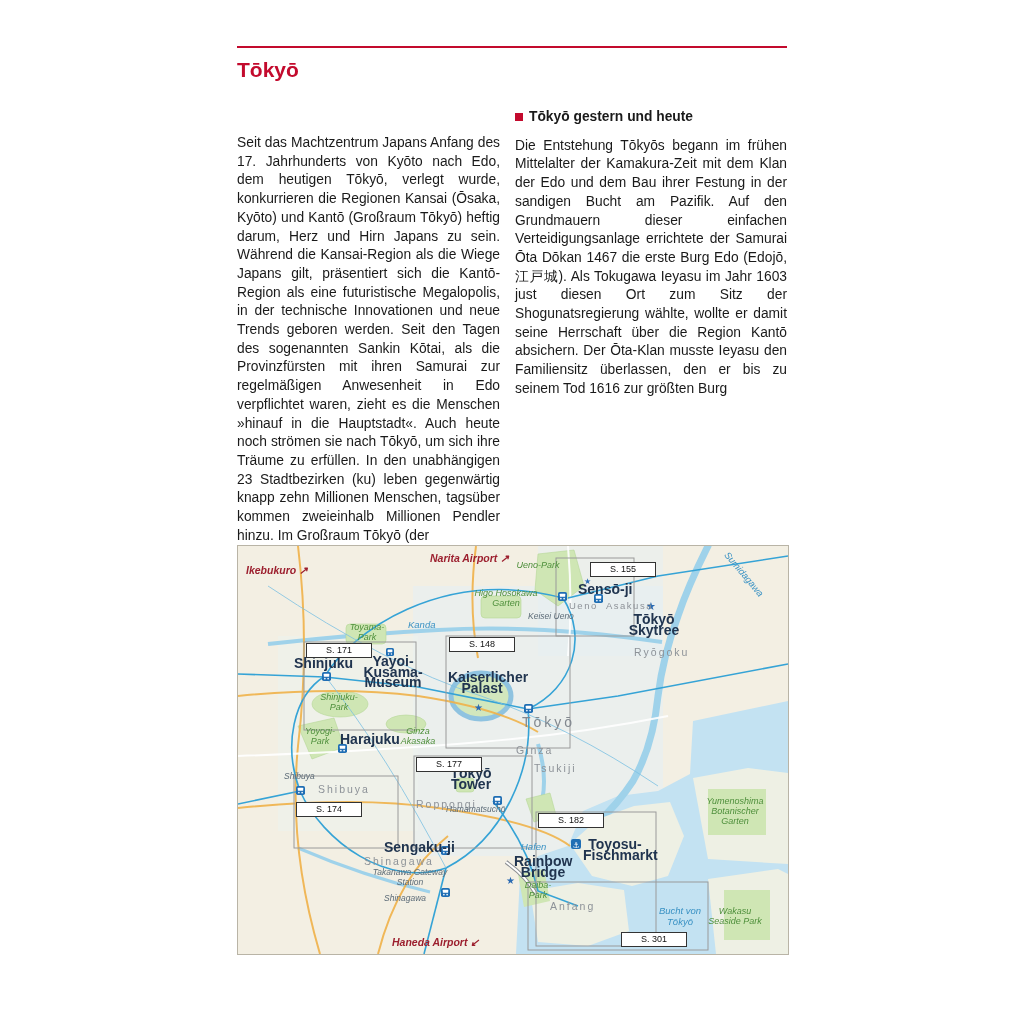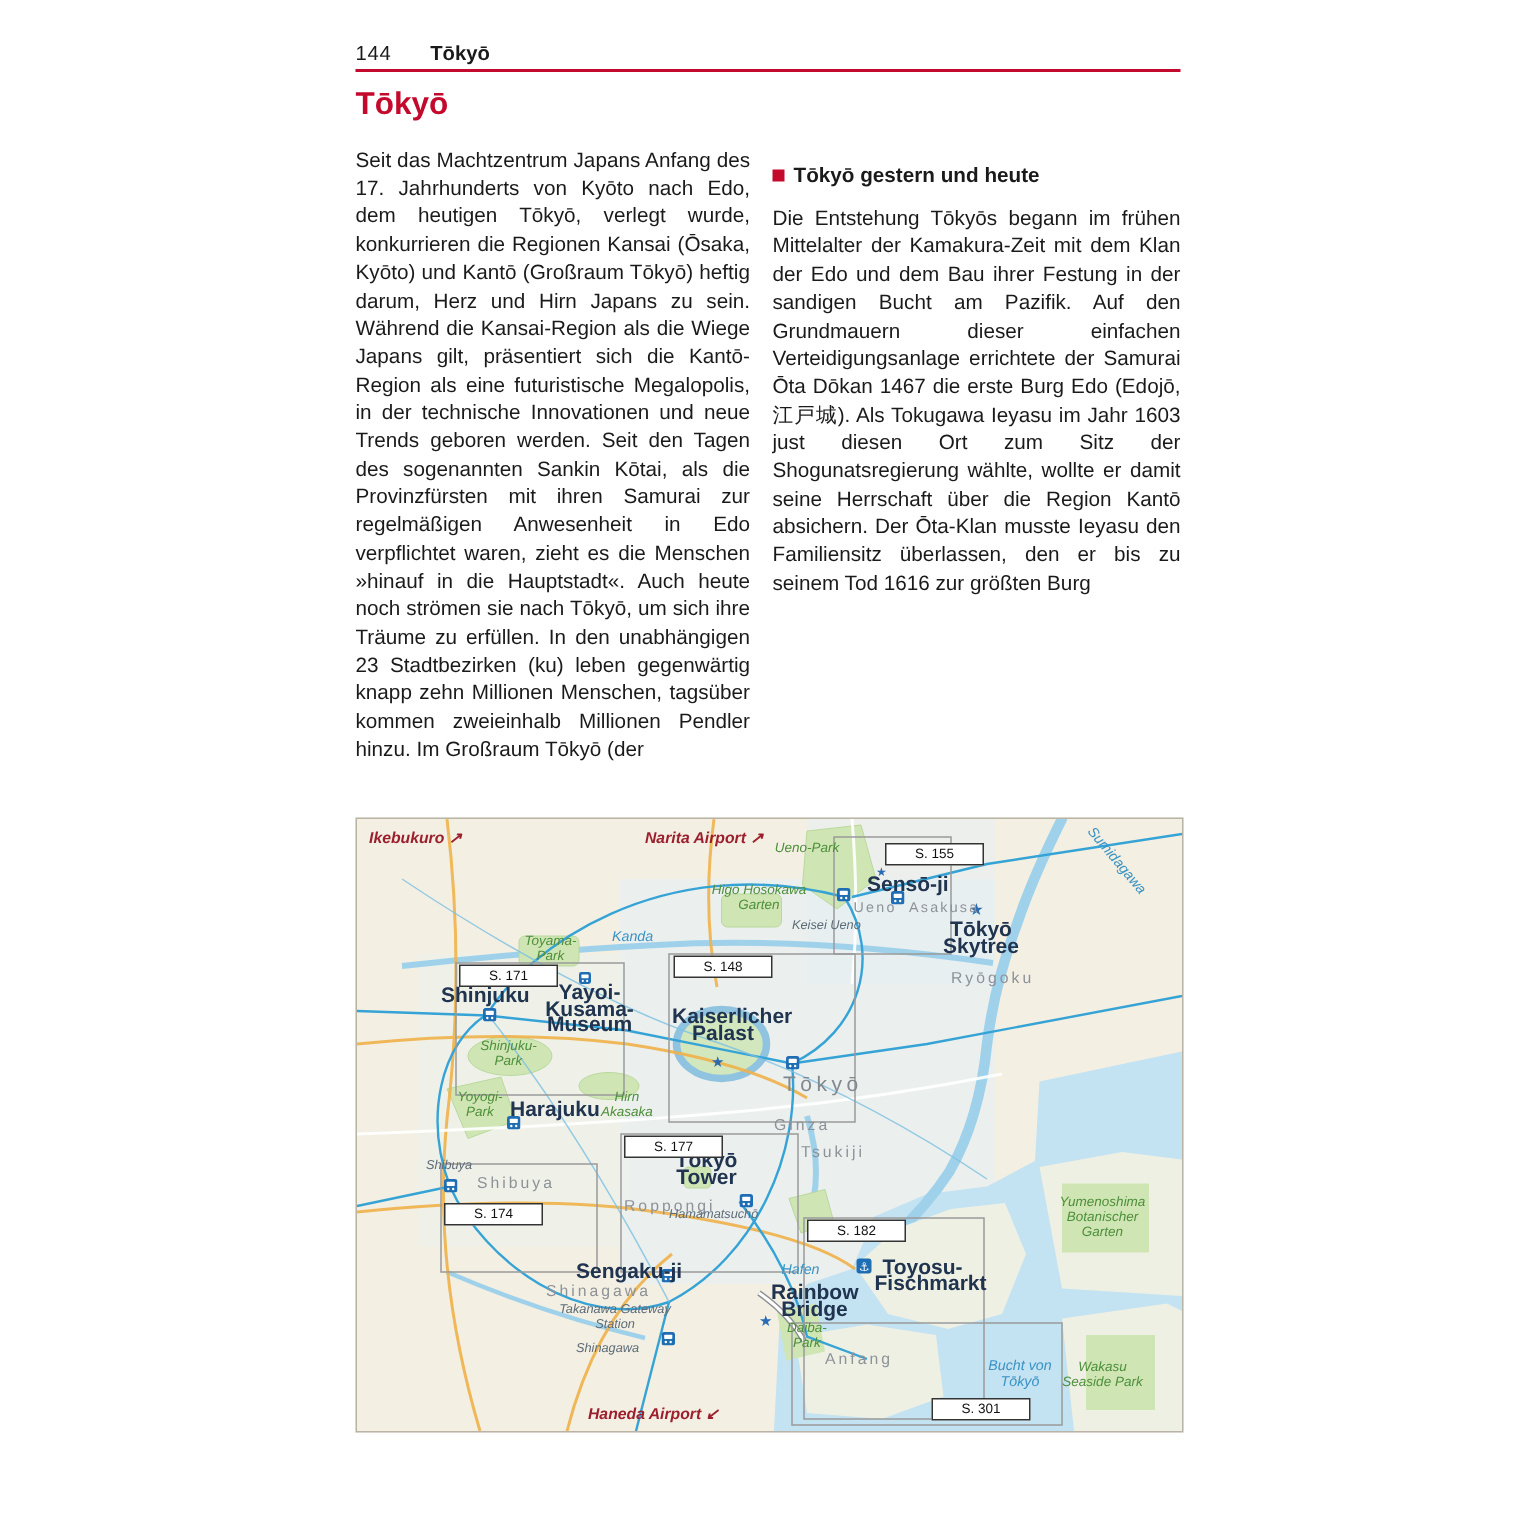--- a/index.html
+++ b/index.html
@@ -8,21 +8,21 @@
 
   
   .runhead{position:absolute;left:237px;top:28px;width:550px;font-size:13.5px;}
   .runhead .pno{font-weight:normal;letter-spacing:.5px;}
   .runhead .sec{font-weight:bold;margin-left:22px;}
   .runrule{position:absolute;left:237px;top:46px;width:550px;height:2px;background:#c30a2d;}
 
   .title{position:absolute;left:237px;top:58px;font-size:21px;font-weight:bold;color:#c30a2d;}
 
   .col{position:absolute;top:98px;font-size:13.8px;line-height:18.7px;text-align:justify;hyphens:auto;}
-  .col-left{left:237px;width:263px;}
+  .col-left{left:237px;width:263px;margin-top:36px;}
   .col-right{left:515px;width:272px;}
   .col p{margin:0 0 0 0;}
   .col .p2{margin-top:10px;}
   .subhead{display:flex;align-items:center;gap:6px;font-weight:bold;font-size:13.8px;margin:10px 0 3px 0;text-align:right;}
   .redsq{width:8px;height:8px;background:#c30a2d;flex:0 0 auto;}
 
   
   .map{position:absolute;left:237px;top:545px;width:550px;height:408px;border:1px solid #b9b4a6;background:#f3efe3;overflow:hidden;}
   .map svg{position:absolute;left:0;top:0;}
   .lbl{position:absolute;white-space:nowrap;pointer-events:none;}
@@ -47,24 +47,20 @@
   .scalewrap .n1{left:62px;}
   .scalewrap .n2{left:116px;}
   .scaleline{position:absolute;left:0;top:12px;width:140px;height:3px;border:1px solid #fff;
              background:linear-gradient(to right,#fff 0 50%,transparent 50% 100%);}
 </style>
 </head>
 <body>
 
 <div class="page">
 
-  <div class="runhead">
-    <span class="pno">144</span>
-    <span class="sec">Tōkyō</span>
-  </div>
   <div class="runrule"></div>
 
   <div class="title">Tōkyō</div>
 
   <div class="col col-left">
     <p>Seit das Machtzentrum Japans Anfang des 17. Jahrhunderts von Kyōto nach Edo, dem heutigen Tōkyō, verlegt wurde, konkurrieren die Regionen Kansai (Ōsaka, Kyōto) und Kantō (Großraum Tōkyō) heftig darum, Herz und Hirn Japans zu sein. Während die Kansai-Region als die Wiege Japans gilt, präsentiert sich die Kantō-Region als eine futuristische Megalopolis, in der technische Innovationen und neue Trends geboren werden. Seit den Tagen des sogenannten Sankin Kōtai, als die Provinzfürsten mit ihren Samurai zur regelmäßigen Anwesenheit in Edo verpflichtet waren, zieht es die Menschen »hinauf in die Hauptstadt«. Auch heute noch strömen sie nach Tōkyō, um sich ihre Träume zu erfüllen. In den unabhängigen 23 Stadtbezirken (ku) leben gegenwärtig knapp zehn Millionen Menschen, tagsüber kommen zweieinhalb Millionen Pendler hinzu. Im Großraum Tōkyō (der</p>
   </div>
   <div class="col col-right">
     <div class="subhead">
       <span class="redsq"></span>
@@ -174,41 +170,41 @@
       <g font-family="DejaVu Sans, sans-serif">
         <text x="408" y="64" font-size="11" fill="#2b6bb3">★</text>
         <text x="236" y="165" font-size="10" fill="#2b6bb3">★</text>
         <text x="268" y="338" font-size="10" fill="#2b6bb3">★</text>
         <text x="346" y="38" font-size="8" fill="#2b6bb3">★</text>
         <rect x="333" y="293" width="10" height="10" rx="2" fill="#1f6eb4"></rect>
         <text x="334.5" y="301.5" font-size="8" fill="#ffffff">⚓</text>
       </g>
     </svg>
 
-    <span class="lbl airport" style="left:8px;top:6px">Ikebukuro ↗</span>
+    <span class="lbl airport" style="left:8px;top:18px">Ikebukuro ↗</span>
     <span class="lbl airport" style="left:192px;top:6px">Narita Airport ↗</span>
     <span class="lbl water-lbl rot" style="left:492px;top:4px">Sumidagawa</span>
     <span class="lbl park" style="left:278px;top:14px;width:44px">Ueno-Park</span>
     <span class="lbl poi" style="left:340px;top:38px">Sensō-ji</span>
     <span class="lbl district-sm" style="left:331px;top:54px">Ueno</span>
     <span class="lbl district-sm" style="left:368px;top:54px">Asakusa</span>
     <span class="lbl poi" style="left:385px;top:68px;width:62px">Tōkyō Skytree</span>
     <span class="lbl district" style="left:396px;top:100px">Ryōgoku</span>
     <span class="lbl park" style="left:236px;top:42px;width:64px">Higo Hosokawa Garten</span>
     <span class="lbl water-lbl" style="left:170px;top:74px">Kanda</span>
     <span class="lbl station" style="left:290px;top:66px">Keisei Ueno</span>
     <span class="lbl park" style="left:104px;top:76px;width:50px">Toyama-Park</span>
     <span class="lbl poi" style="left:56px;top:112px">Shinjuku</span>
     <span class="lbl poi" style="left:118px;top:110px;width:74px">Yayoi-Kusama-Museum</span>
     <span class="lbl park" style="left:74px;top:146px;width:54px">Shinjuku-Park</span>
     <span class="lbl poi" style="left:210px;top:126px;width:68px">Kaiserlicher Palast</span>
     <span class="lbl district-big" style="left:284px;top:168px">Tōkyō</span>
     <span class="lbl park" style="left:58px;top:180px;width:48px">Yoyogi-Park</span>
     <span class="lbl poi" style="left:102px;top:188px">Harajuku</span>
-    <span class="lbl park" style="left:156px;top:180px;width:48px">Hirn Akasaka</span>
+    <span class="lbl park" style="left:156px;top:180px;width:48px">Ginza Akasaka</span>
     <span class="lbl district" style="left:278px;top:198px">Ginza</span>
     <span class="lbl poi" style="left:208px;top:222px;width:50px">Tōkyō Tower</span>
     <span class="lbl district" style="left:296px;top:216px">Tsukiji</span>
     <span class="lbl station" style="left:46px;top:226px">Shibuya</span>
     <span class="lbl district" style="left:80px;top:237px">Shibuya</span>
     <span class="lbl district" style="left:178px;top:252px">Roppongi</span>
     <span class="lbl station" style="left:208px;top:259px">Hamamatsuchō</span>
     <span class="lbl water-lbl" style="left:283px;top:296px">Hafen</span>
     <span class="lbl poi" style="left:276px;top:310px;width:58px">Rainbow Bridge</span>
     <span class="lbl poi" style="left:345px;top:293px;width:64px">Toyosu-Fischmarkt</span>

